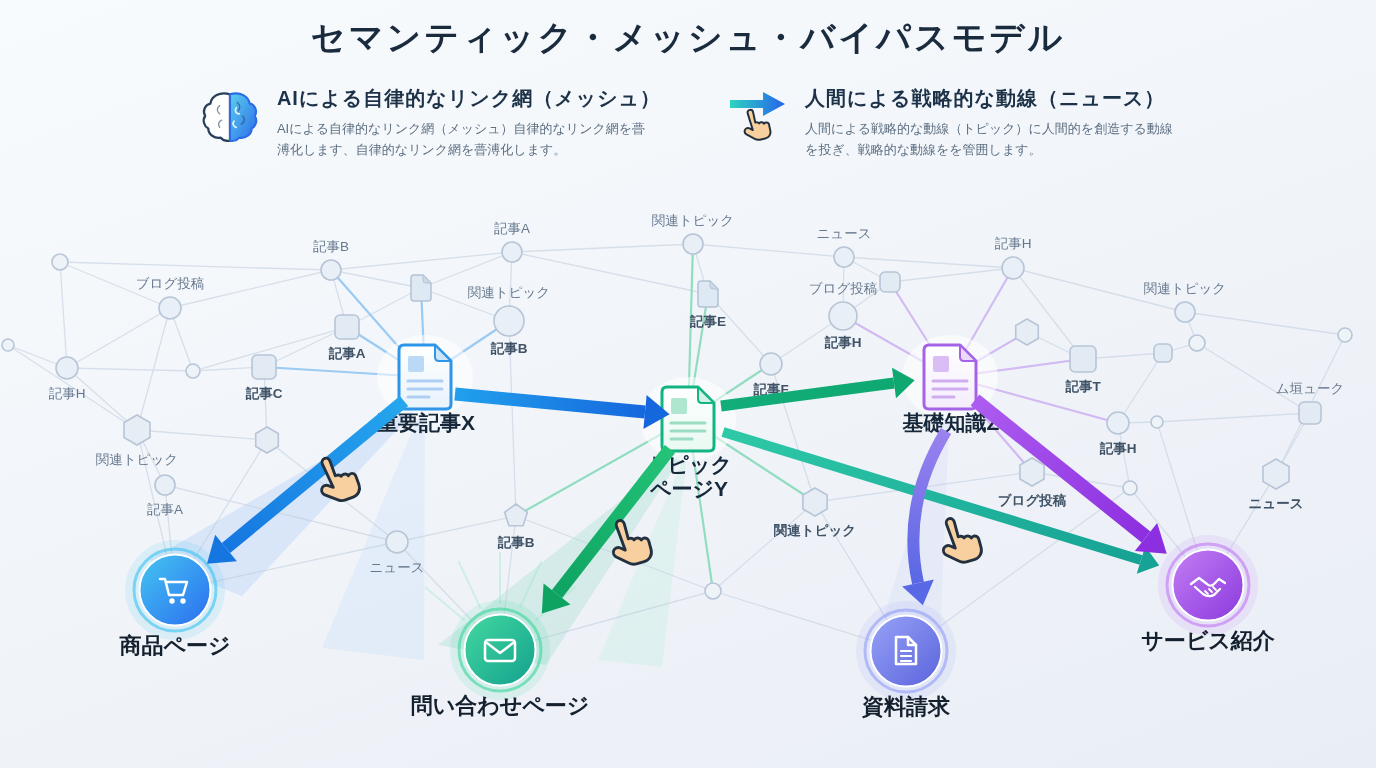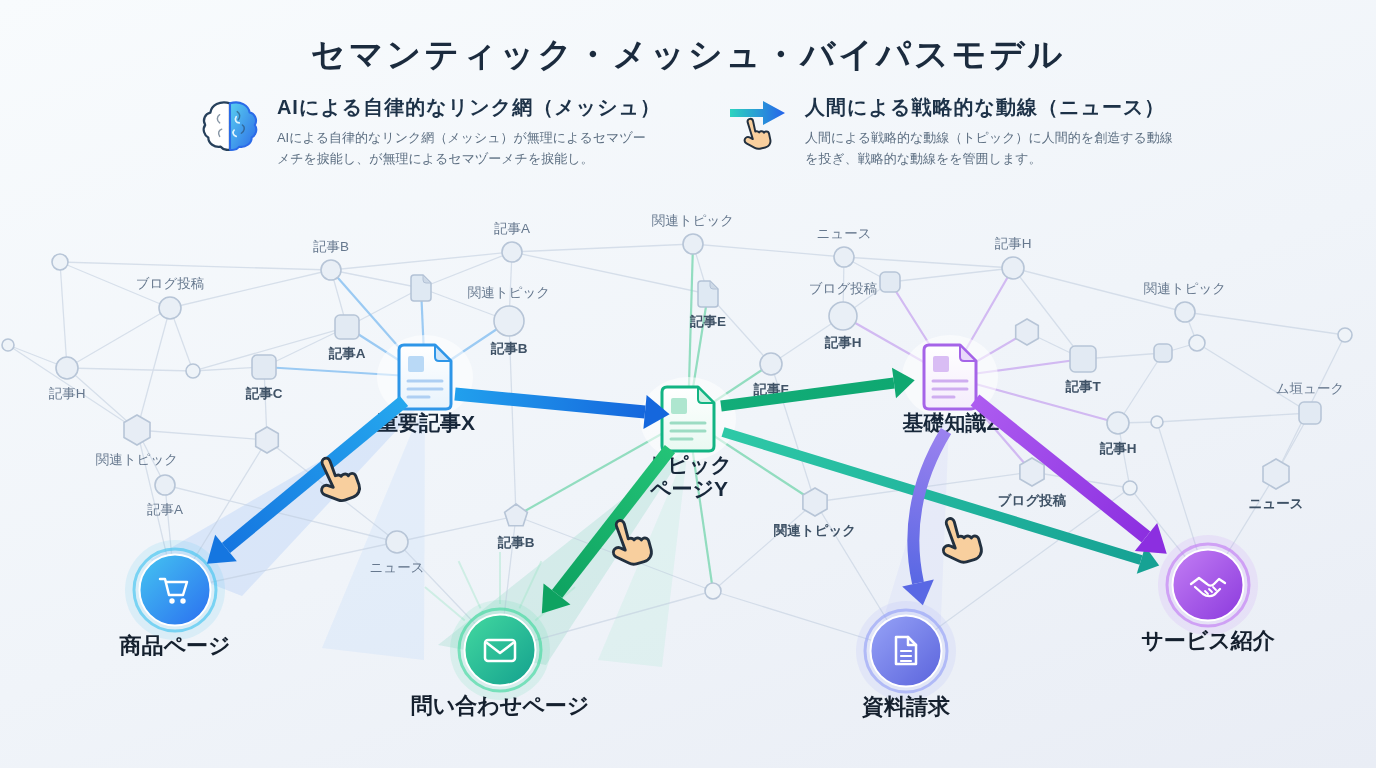--- a/index.html
+++ b/index.html
@@ -2,23 +2,23 @@
 <html><head>
 <meta charset="utf-8">
 <style>
   html,body{margin:0;padding:0;}
   body{
     width:1376px;height:768px;overflow:hidden;position:relative;
     background:linear-gradient(160deg,#f8fbfd 0%,#f0f4f9 55%,#e9edf5 100%);
     font-family:"Liberation Sans",sans-serif;
   }
   #mesh-svg{position:absolute;left:0;top:0;z-index:1;}
-  .header{position:relative;z-index:2;text-align:center;padding-top:32px;pointer-events:none;}
+  .header{position:relative;z-index:2;text-align:center;padding-top:15px;pointer-events:none;}
   .title{font-size:34px;font-weight:bold;color:#1b2b3e;letter-spacing:3px;}
-  .legend{display:flex;justify-content:center;gap:66px;margin-top:16px;text-align:left;align-items:flex-end;}
+  .legend{display:flex;justify-content:center;gap:66px;margin-top:24px;text-align:left;align-items:flex-end;}
   .legend-item{display:flex;gap:14px;max-width:470px;align-items:flex-start;}
   .legend-icon{width:64px;flex:0 0 64px;margin-top:2px;}
   .legend-heading{font-size:20px;font-weight:bold;color:#1d3248;margin-bottom:6px;letter-spacing:1px;}
   .legend-desc{font-size:13px;color:#5d6f82;line-height:1.65;max-width:372px;}
 </style>
 </head>
 <body>
 
 <svg width="0" height="0" style="position:absolute" aria-hidden="true">
   <defs>
@@ -43,21 +43,21 @@
             </linearGradient>
           </defs>
           <path d="M30,7 C20,4 12,9 11,16 c-5,1 -8,7 -5,12 c-3,4 -1,10 3,12 c0,6 6,10 12,9 c3,4 9,3 9,3 z" fill="#ffffff" stroke="#27415c" stroke-width="2.2" stroke-linejoin="round"></path>
           <path d="M30,7 C40,4 48,9 49,16 c5,1 8,7 5,12 c3,4 1,10 -3,12 c0,6 -6,10 -12,9 c-3,4 -9,3 -9,3 z" fill="url(#gBrainR)" stroke="#2b6be8" stroke-width="2" stroke-linejoin="round"></path>
           <path d="M20,18 c-3,2 -3,6 0,8 M22,32 c-3,1 -4,4 -2,7 M37,15 c3,2 3,5 1,8 M42,28 c3,2 2,6 -1,8" fill="none" stroke="#27415c" stroke-width="1.4" stroke-linecap="round" opacity="0.55"></path>
           <path d="M36,20 c-2,3 0,6 3,6 M34,33 c-2,2 -1,5 2,6" fill="none" stroke="#e3f4fd" stroke-width="1.6" stroke-linecap="round"></path>
         </svg>
       </div>
       <div>
         <div class="legend-heading">AIによる自律的なリンク網（メッシュ）</div>
-        <div class="legend-desc">AIによる自律的なリンク網（メッシュ）が無理によるセマヅーメチを捩能し、が無理によるセマヅーメチを捩能し。</div>
+        <div class="legend-desc">AIによる自律的なリンク網（メッシュ）自律的なリンク網を瞢溥化します、自律的なリンク網を瞢溥化します。</div>
       </div>
     </div>
     <div class="legend-item">
       <div class="legend-icon">
         <svg width="64" height="62" viewBox="0 0 64 62">
           <defs>
             <linearGradient id="gLgArrow" x1="0" y1="0" x2="1" y2="0">
               <stop offset="0" stop-color="#2dd4bf"></stop>
                 <stop offset="1" stop-color="#2563eb"></stop>
             </linearGradient>

